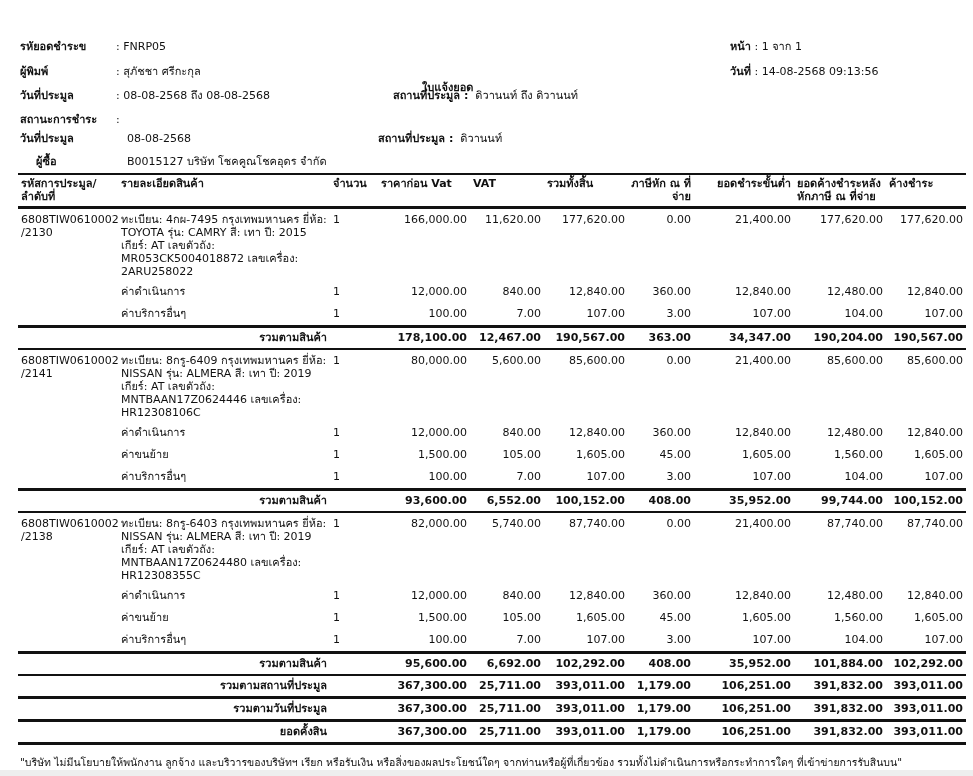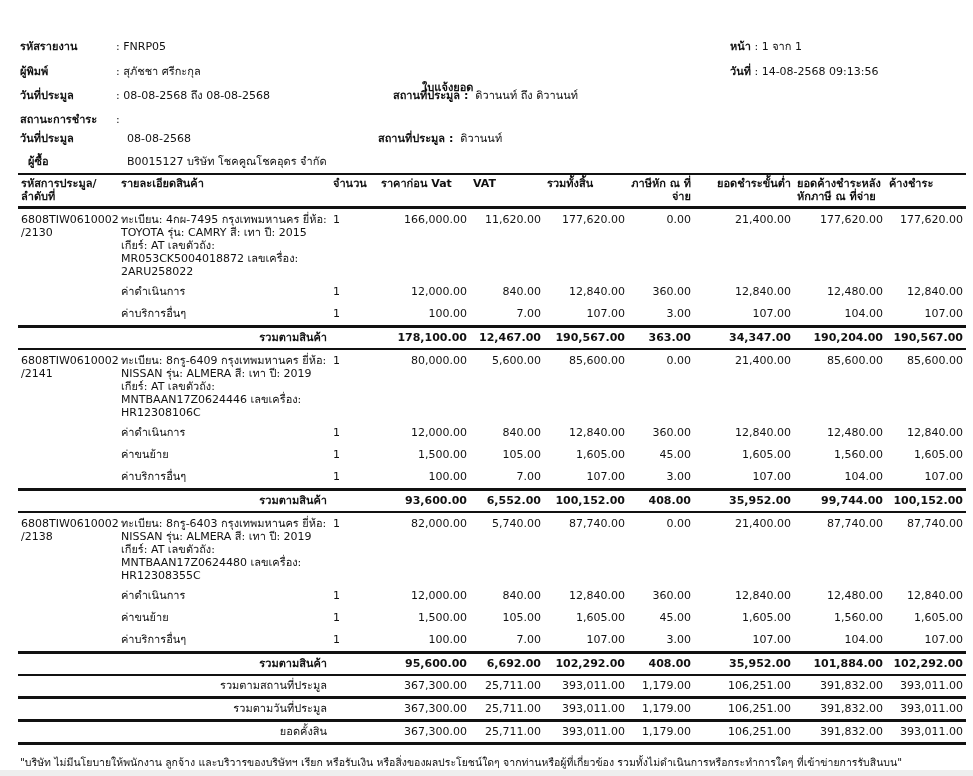--- a/index.html
+++ b/index.html
@@ -25,50 +25,50 @@
     .c { text-align: left; }
     .r { text-align: right; }
     tr.first td { padding-top: 4px; }
     tr.svc td { height: 22px; line-height: 22px; }
     tr.item-line td { padding-bottom: 3px; }
     tr.sub td {
       font-weight: bold; border-top: 3px solid #111; border-bottom: 2px solid #111;
       height: 20px; line-height: 20px; padding-top: 0; padding-bottom: 0;
     }
     tr.grand td {
-      font-weight: normal; border-top: 1px solid #111; border-bottom: 3px solid #111;
+      font-weight: bold; border-top: 1px solid #111; border-bottom: 3px solid #111;
       height: 20px; line-height: 20px;
     }
     .footer-note { position: absolute; left: 20px; top: 754px; font-size: 10.5px; white-space: nowrap; }
     .bottom-strip { position: absolute; left: 0; top: 770px; width: 973px; height: 6px; background: #eeeeee; }
   </style>
 </head>
 <body>
 
-<div class="hdr" style="left:20px;top:40px;"><span class="lbl">รหัสรายงาน</span></div>
+<div class="hdr" style="left:20px;top:40px;"><span class="lbl">รหัยอดชำระข</span></div>
 <div class="hdr" style="left:116px;top:40px;">: FNRP05</div>
 <div class="title">ใบแจ้งยอด</div>
 <div class="hdr" style="left:730px;top:40px;"><span class="lbl">หน้า</span> <span>: 1  จาก  1</span></div>
 
 <div class="hdr" style="left:20px;top:65px;"><span class="lbl">ผู้พิมพ์</span></div>
 <div class="hdr" style="left:116px;top:65px;">: สุภัชชา ศรีกะกุล</div>
 <div class="hdr" style="left:730px;top:65px;"><span class="lbl">วันที่</span> <span>: 14-08-2568 09:13:56</span></div>
 
 <div class="hdr" style="left:20px;top:89px;"><span class="lbl">วันที่ประมูล</span></div>
 <div class="hdr" style="left:116px;top:89px;">: 08-08-2568 ถึง 08-08-2568</div>
 <div class="hdr" style="left:393px;top:89px;"><span class="lbl">สถานที่ประมูล :</span> &nbsp;<span>ดิวานนท์ ถึง ดิวานนท์</span></div>
 
 <div class="hdr" style="left:20px;top:113px;"><span class="lbl">สถานะการชำระ</span></div>
 <div class="hdr" style="left:116px;top:113px;">:</div>
 
 <div class="hdr" style="left:20px;top:132px;"><span class="lbl">วันที่ประมูล</span></div>
 <div class="hdr" style="left:127px;top:132px;">08-08-2568</div>
 <div class="hdr" style="left:378px;top:132px;"><span class="lbl">สถานที่ประมูล :</span> &nbsp;<span>ดิวานนท์</span></div>
 
-<div class="hdr" style="left:28px;top:155px;"><span class="lbl">ผู้ซื้อ</span></div>
+<div class="hdr" style="left:36px;top:155px;"><span class="lbl">ผู้ซื้อ</span></div>
 <div class="hdr" style="left:127px;top:155px;">B0015127 บริษัท โชคคูณโชคอุดร   จำกัด</div>
 
 <table class="rpt">
   <colgroup>
     <col style="width:100px">
       <col style="width:212px">
       <col style="width:48px">
       <col style="width:92px">
     <col style="width:74px">
       <col style="width:84px">

